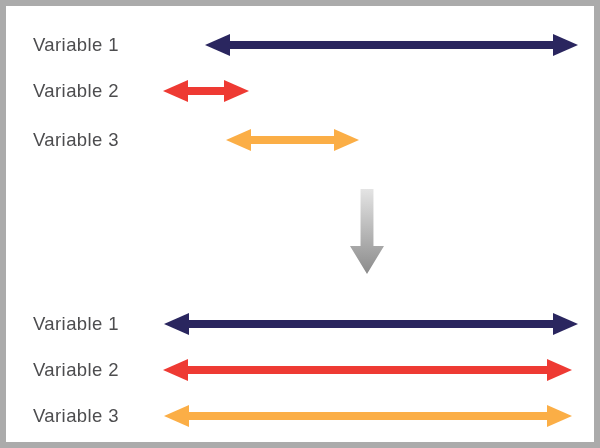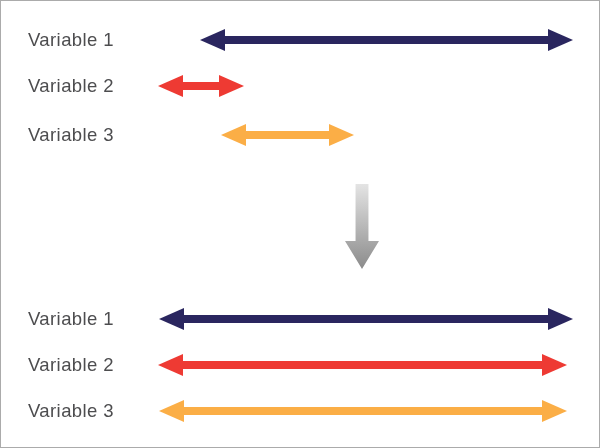--- a/index.html
+++ b/index.html
@@ -7,21 +7,21 @@
     padding: 0;
     background: #ffffff;
     font-family: "Liberation Sans", "DejaVu Sans", sans-serif;
   }
   .figure {
     position: relative;
     width: 600px;
     height: 448px;
     box-sizing: border-box;
     background: #ffffff;
-    border: 1px solid #84cc16;
+    border: 6px solid #84cc16;
     overflow: hidden;
     padding-left: 40px;
   }
   .var-label {
     position: absolute;
     left: 27px;
     transform: translateY(-52%);
     font-size: 18.5px;
     font-weight: 400;
     letter-spacing: 0.4px;

